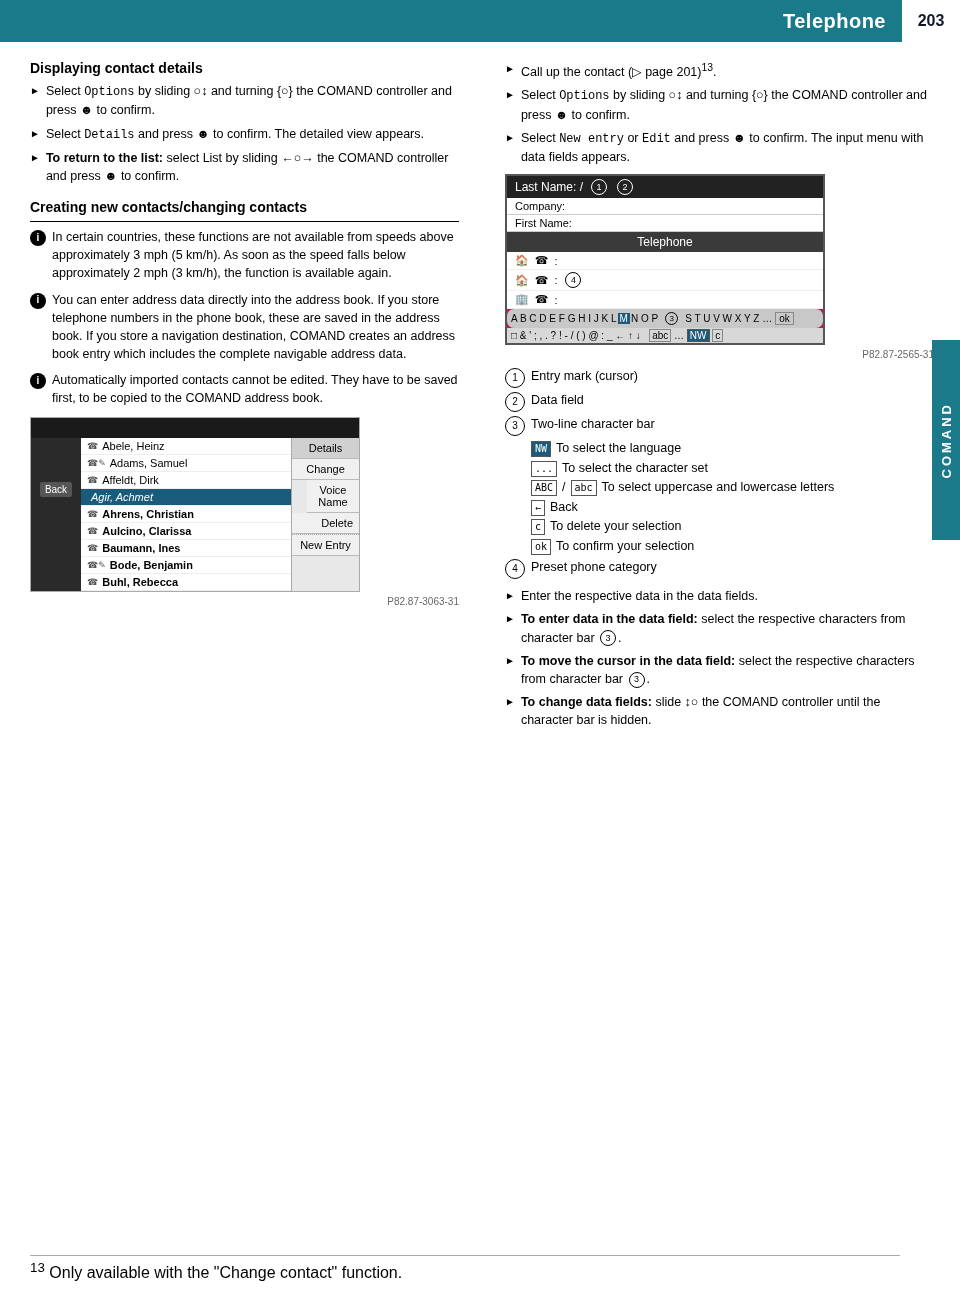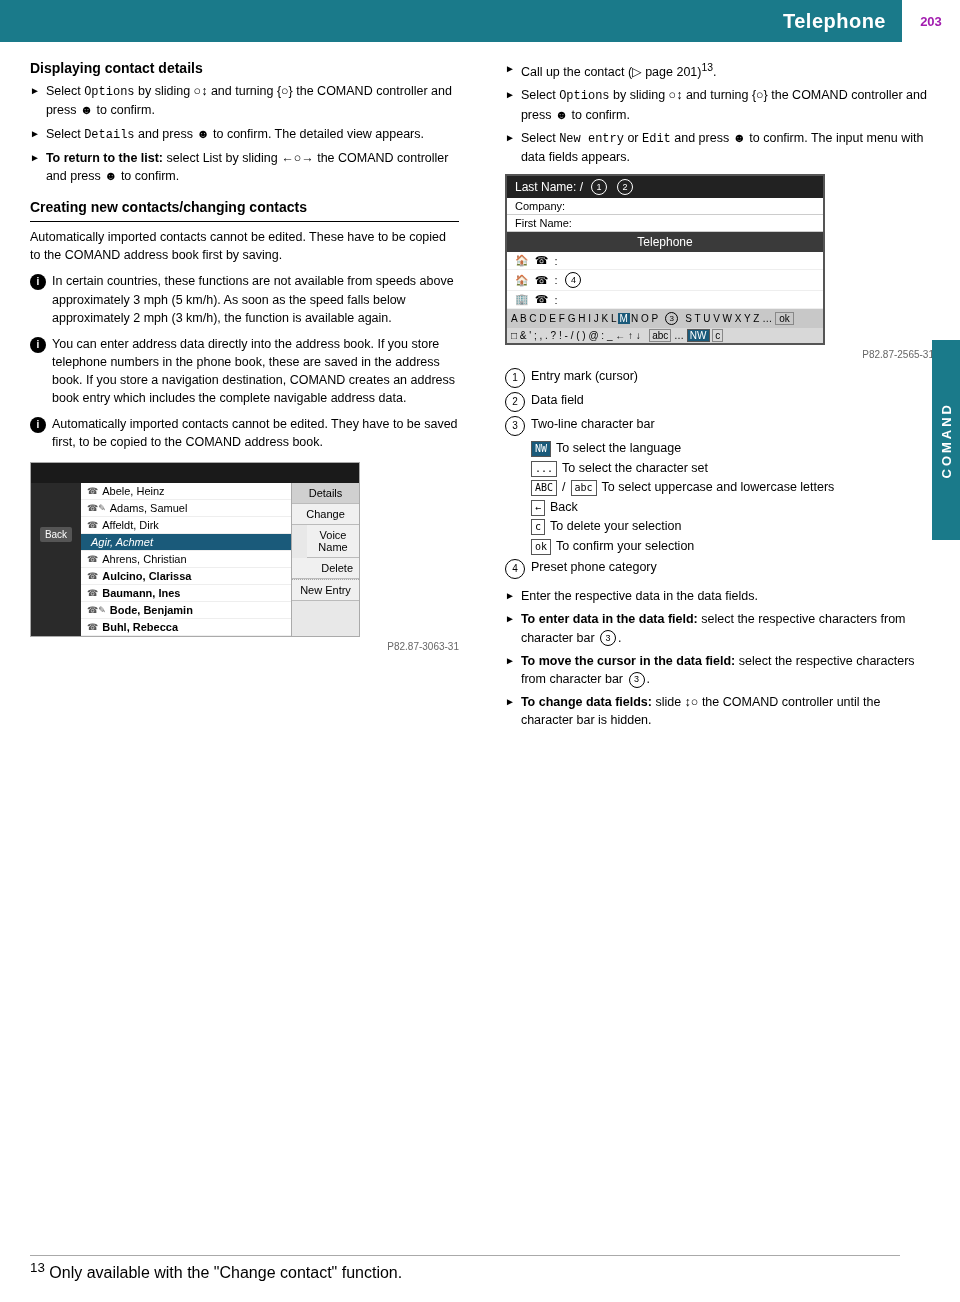--- a/index.html
+++ b/index.html
@@ -23,22 +23,22 @@
     }
     .header-title {
       color: #fff;
       font-size: 20px;
       font-weight: bold;
       padding-right: 16px;
       letter-spacing: 0.5px;
     }
     .header-page-num {
       background: #fff;
-      color: #a21caf;
-      font-size: 13px;
+      color: #0f172a;
+      font-size: 16px;
       font-weight: bold;
       width: 58px;
       height: 42px;
       display: flex;
       align-items: center;
       justify-content: center;
     }
 
     
     .side-tab {
@@ -267,20 +267,21 @@
     }
     .tel-char-bar {
       background: #c8c8c8;
       padding: 3px 4px;
       font-size: 10px;
       color: #000;
       display: flex;
       align-items: center;
       flex-wrap: wrap;
       gap: 1px;
+      border-radius: 7px;
     }
     .tel-char-highlighted {
       background: #1a5a7a;
       color: #fff;
       padding: 0 2px;
     }
     .tel-char-bar2 {
       background: #d8d8d8;
       padding: 2px 4px;
       font-size: 10px;
@@ -401,23 +402,20 @@
         <span class="bold-inline">To return to the list:</span> select List by sliding
         ←○→ the COMAND controller and press ☻ to confirm.
       </span>
     </div>
 
     <div style="margin-top: 14px;">
       <div class="section-title">Creating new contacts/changing contacts</div>
       <hr class="section-divider">
     </div>
 
-    <p style="font-size:12.5px; line-height:1.45; margin-bottom:8px;">
-      Automatically imported contacts cannot be edited. These have to be copied to the COMAND address book first by saving.
-    </p>
 
     <div class="info-block">
       <div class="info-icon">i</div>
       <span class="info-text">In certain countries, these functions are not available from speeds above approximately 3 mph (5 km/h). As soon as the speed falls below approximately 2 mph (3 km/h), the function is available again.</span>
     </div>
 
     <div class="info-block">
       <div class="info-icon">i</div>
       <span class="info-text">You can enter address data directly into the address book. If you store telephone numbers in the phone book, these are saved in the address book. If you store a navigation destination, COMAND creates an address book entry which includes the complete navigable address data.</span>
     </div>
@@ -445,21 +443,21 @@
           <div class="contact-item">
             <span class="contact-item-icon">☎</span>
             <span>Affeldt, Dirk</span>
           </div>
           <div class="contact-item highlighted">
             <span class="contact-item-icon"></span>
             <span style="font-style:italic;">Agir, Achmet</span>
           </div>
           <div class="contact-item">
             <span class="contact-item-icon">☎</span>
-            <span style="font-weight:normal;text-align:right;">Ahrens, Christian</span>
+            <span style="font-weight:bold;text-align:right;">Ahrens, Christian</span>
           </div>
           <div class="contact-item">
             <span class="contact-item-icon">☎</span>
             <span style="font-weight:bold;">Aulcino, Clarissa</span>
           </div>
           <div class="contact-item">
             <span class="contact-item-icon">☎</span>
             <span style="font-weight:bold;">Baumann, Ines</span>
           </div>
           <div class="contact-item">

